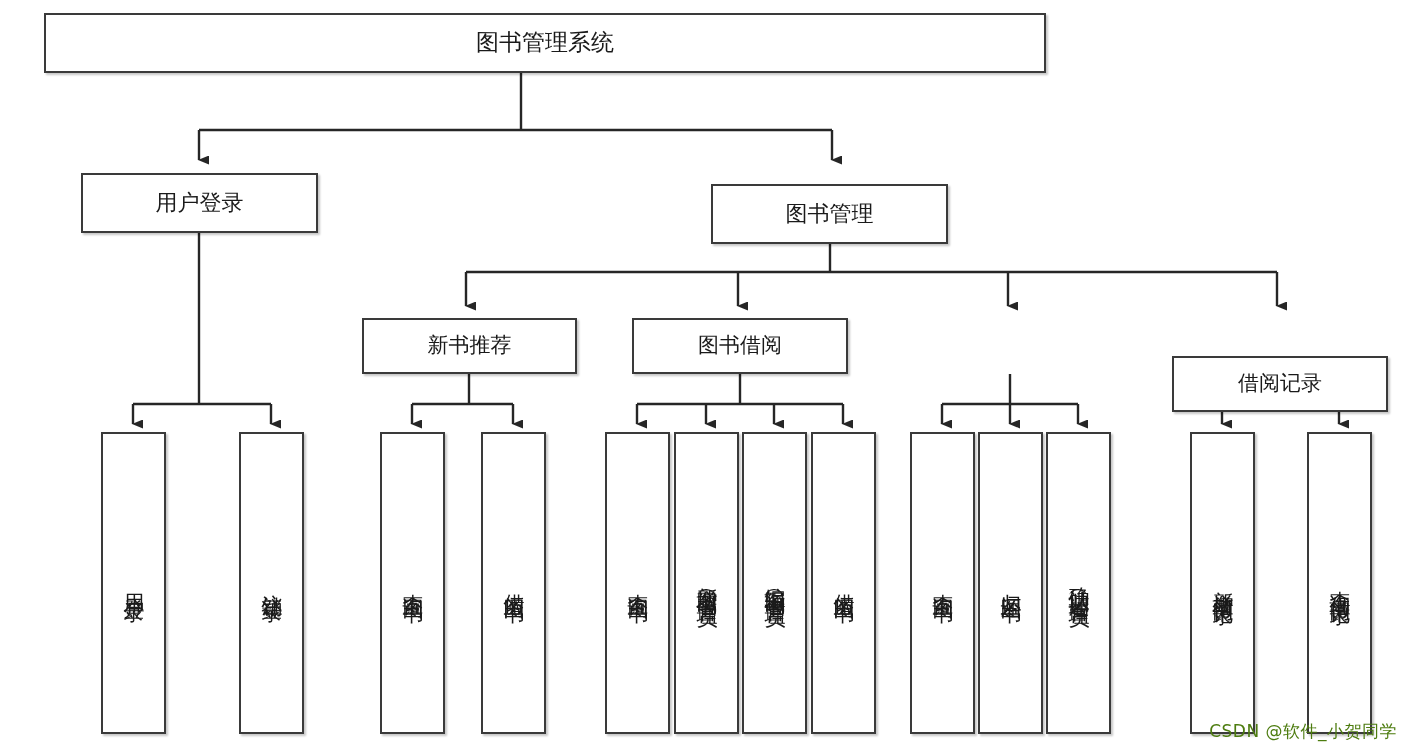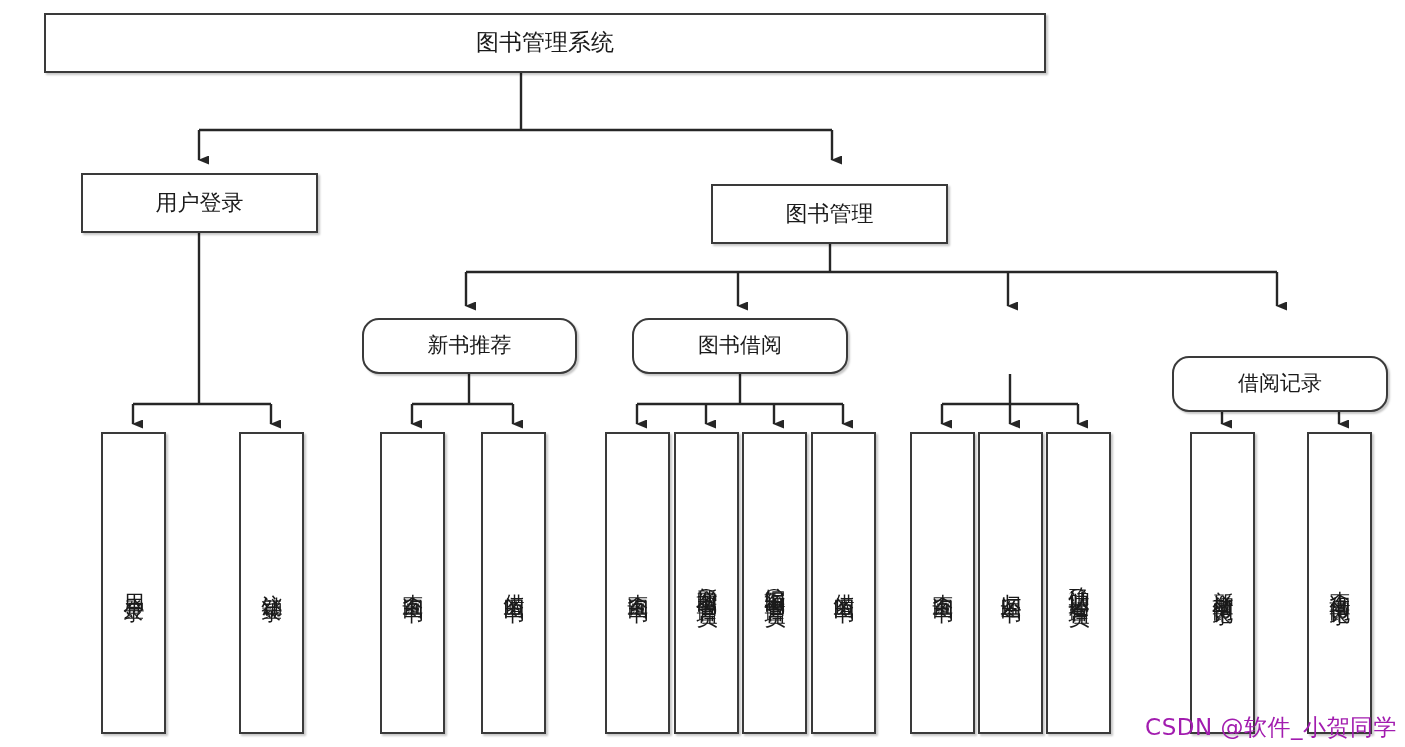--- a/index.html
+++ b/index.html
@@ -43,42 +43,42 @@
     display: block;
     text-align: center;
     line-height: 1.12;
     white-space: nowrap;
   }
   
   .node.root   { font-size: 23px; margin-left: 24px; }
   
   .node.lvl2   { font-size: 22px; }
   
-  .node.lvl3   { font-size: 21px; border-radius: 17px; }
+  .node.lvl3   { font-size: 21px; }
   
   .node.leaf {
     align-items: center;
     justify-content: center;
   }
   .node.leaf .lbl {
     writing-mode: vertical-rl;
     text-orientation: upright;
     font-size: 21px;
     letter-spacing: 3px;
     line-height: 1;
     white-space: nowrap;
     max-height: 100%;
   }
   
   #watermark {
     position: absolute;
     right: 8px;
     bottom: 4px;
-    font-size: 23px;
-    color: #a21caf;
+    font-size: 17px;
+    color: #4d7c0f;
     letter-spacing: 0.5px;
     white-space: nowrap;
     user-select: none;
     text-align: center;
   }
 </style>
 </head>
 <body>
 
 <div id="canvas">

